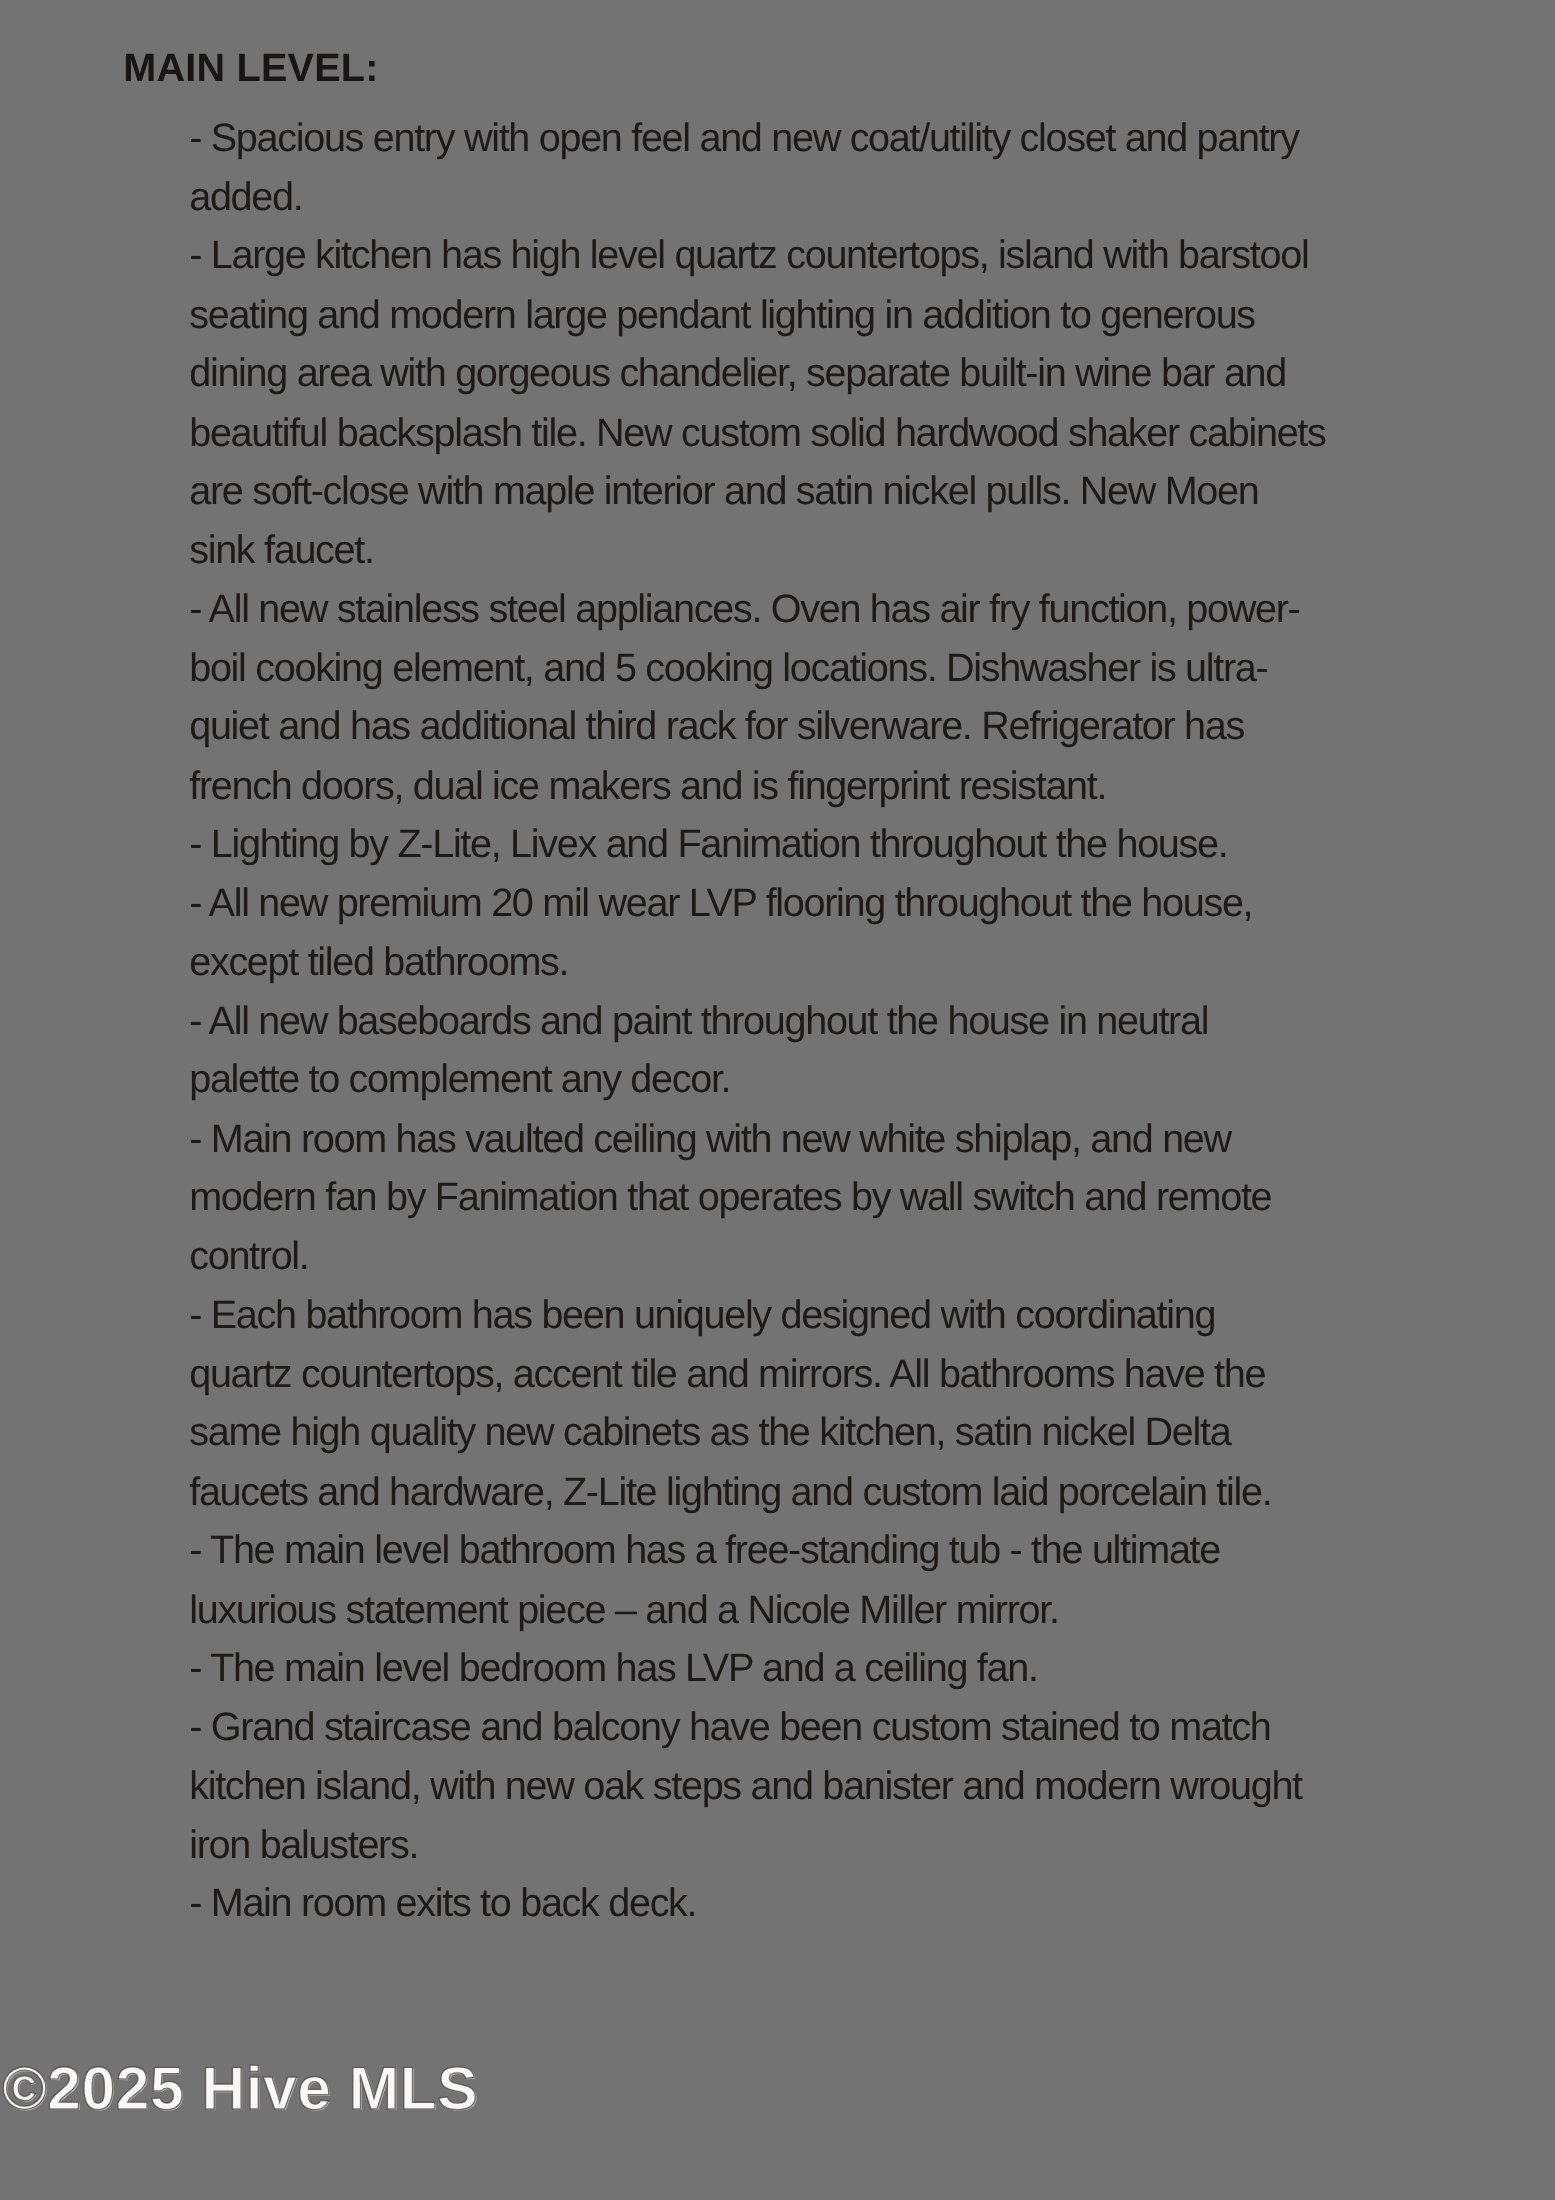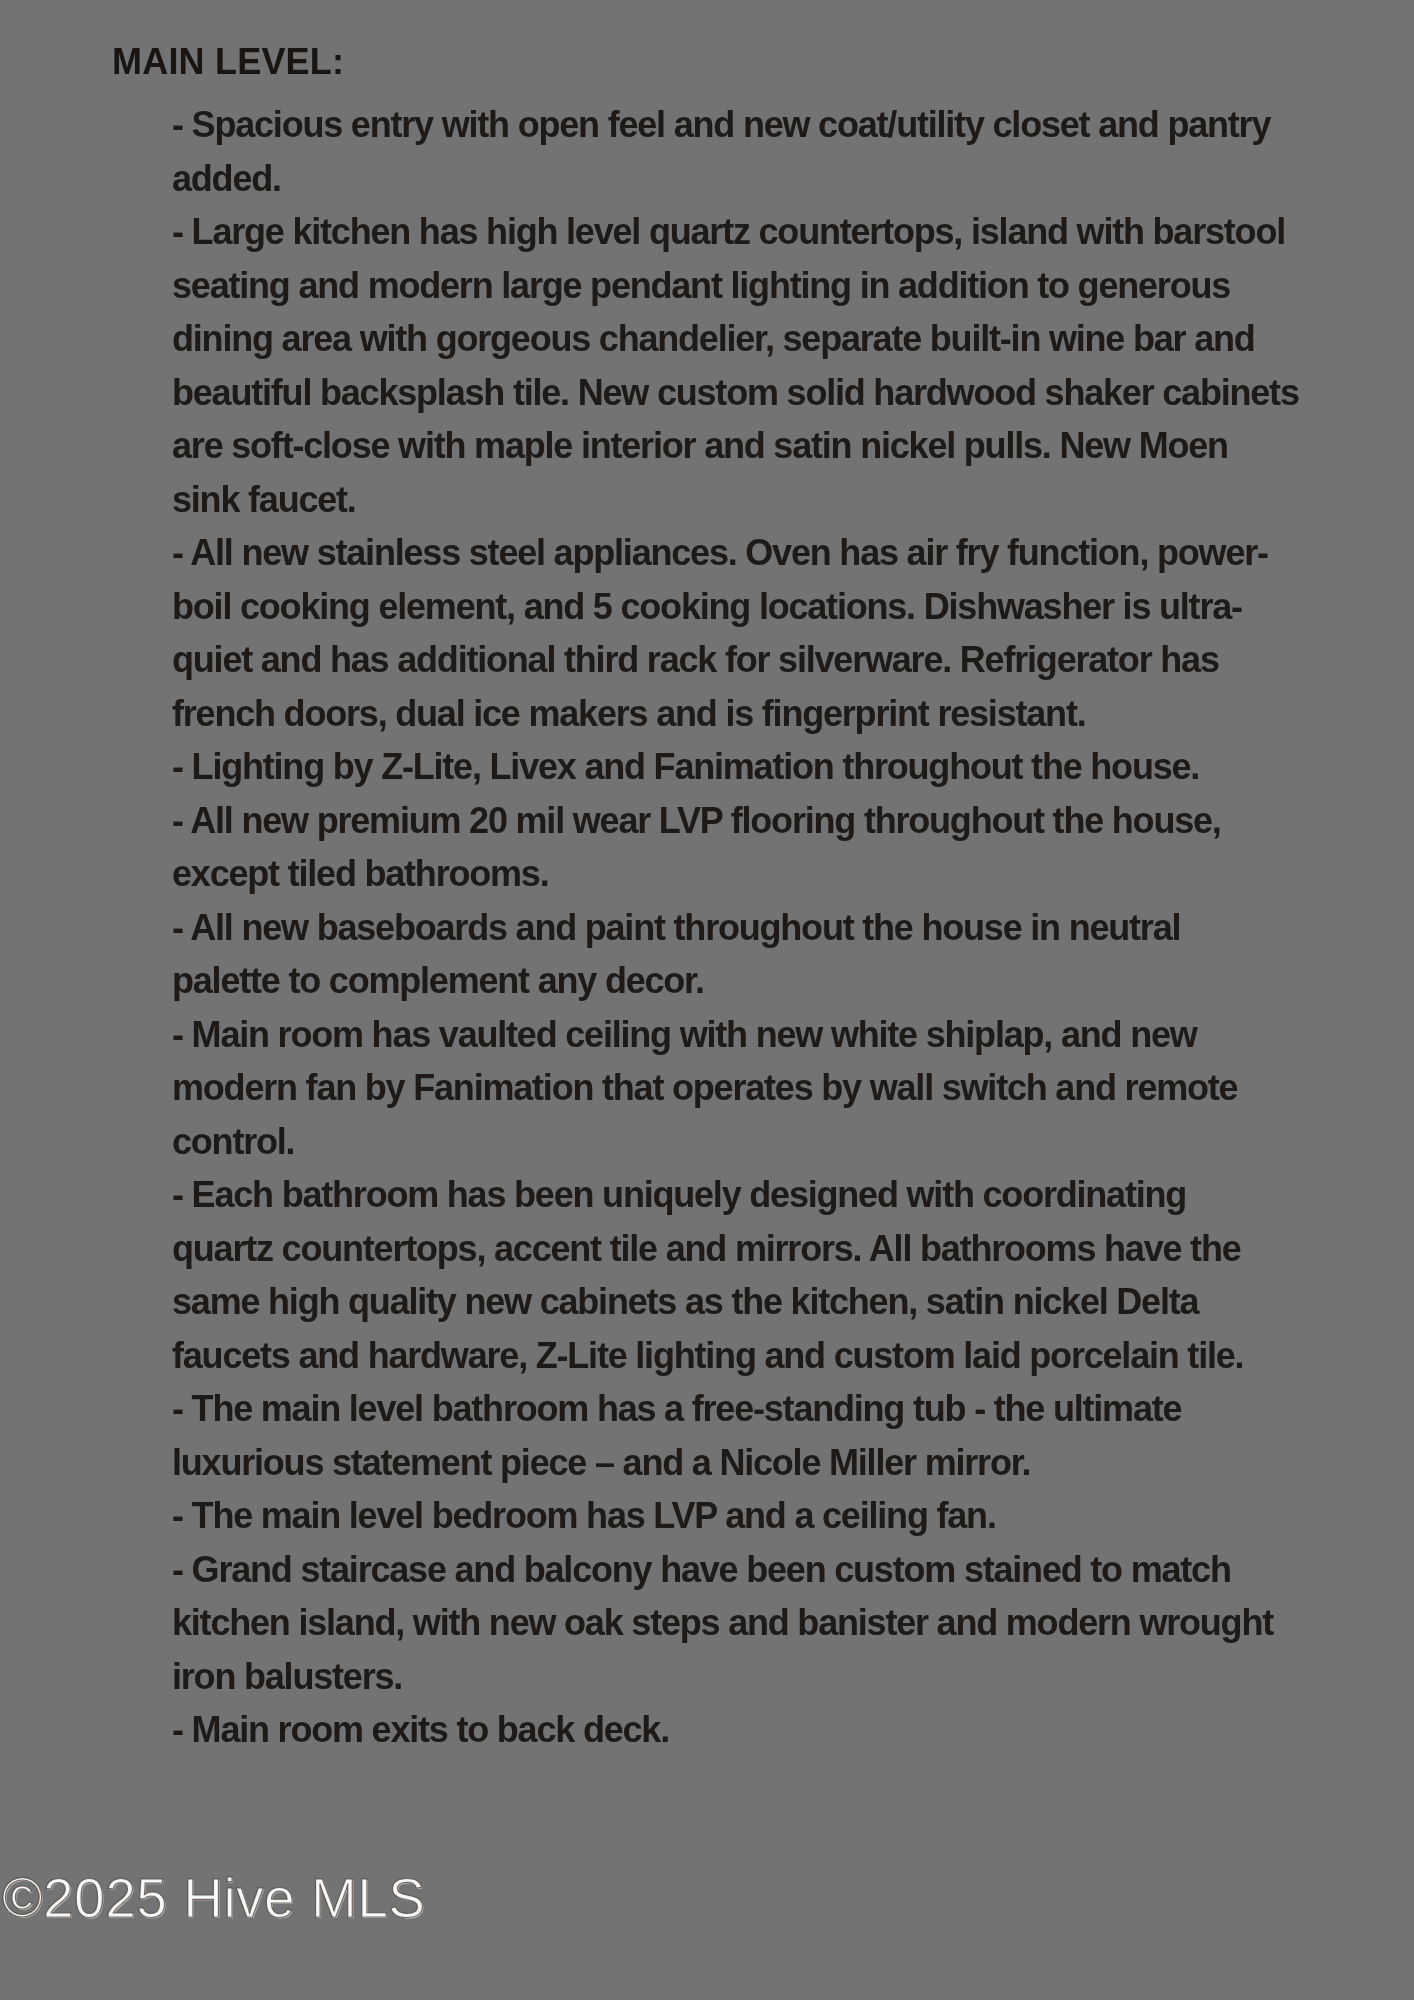--- a/index.html
+++ b/index.html
@@ -28,33 +28,33 @@
     color: #181512;
   }
   .body-text {
     position: absolute;
     left: 172px;
     top: 98px;
     width: 1200px;
     margin: 0;
     font-size: 36px;
     line-height: 53.5px;
-    font-weight: 700;
+    font-weight: 400;
     letter-spacing: -1.2px;
     color: #1d1a17;
     white-space: pre-line;
   }
   .watermark {
     position: absolute;
     left: 2px;
     top: 1871px;
     margin: 0;
     font-size: 55px;
     line-height: 1;
-    font-weight: 400;
+    font-weight: 700;
     letter-spacing: 0.5px;
     color: rgba(255, 255, 255, 0.88);
     -webkit-text-stroke: 1.2px rgba(72, 62, 52, 0.72);
     text-shadow: 1px 1px 0 rgba(255, 255, 255, 0.55);
     user-select: none;
     pointer-events: none;
   }
 </style>
 </head>
 <body>

